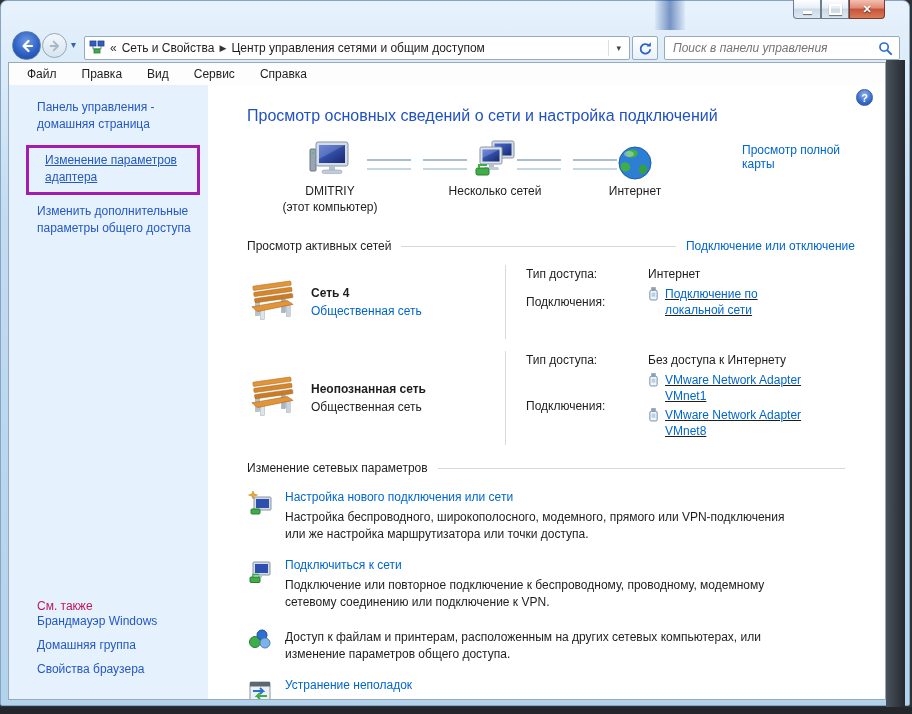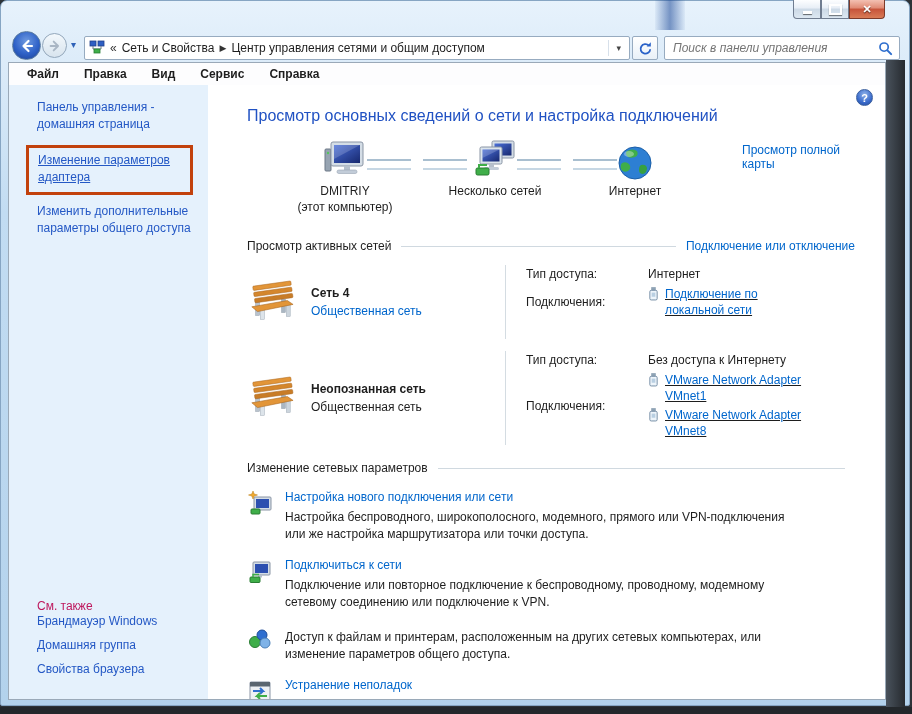--- a/index.html
+++ b/index.html
@@ -50,27 +50,27 @@
   .btn-refresh{position:absolute;left:632px;top:36px;width:26px;height:24px;background:linear-gradient(#fff,#e9f1f8);
     border:1px solid #97abc0;border-radius:2px;box-sizing:border-box;display:flex;align-items:center;justify-content:center;cursor:pointer;}
   .searchbox{position:absolute;left:664px;top:36px;width:236px;height:24px;background:#fff;
     border:1px solid #97abc0;border-radius:2px;box-sizing:border-box;display:flex;align-items:center;padding:0 6px;}
   .searchbox input{flex:1;border:none;outline:none;font-style:italic;color:#b91c1c;font-size:12px;
     font-family:"Liberation Sans",sans-serif;background:transparent;}
 
   
   .inner{position:absolute;left:8px;top:62px;width:878px;height:638px;background:#fff;
     border:1px solid #9aa9b8;box-sizing:border-box;}
-  .menubar{height:22px;display:flex;align-items:center;gap:25px;padding-left:18px;background:#fdfdfe;font-weight:bold;}
+  .menubar{height:22px;display:flex;align-items:center;gap:25px;padding-left:18px;background:#fdfdfe;}
   .menu-item{cursor:pointer;}
 
   .sidebar{position:absolute;left:0;top:22px;width:199px;bottom:0;background:#e5f1fc;
     padding:14px 10px 0 28px;box-sizing:border-box;}
   .side-link{color:#2458c5;width:162px;line-height:17px;cursor:pointer;}
-  .green-box{border:3px solid #c2410c;width:150px;padding:4px 2px 6px 9px;margin:12px 0 8px -11px;}
+  .green-box{border:3px solid #a21caf;width:150px;padding:4px 2px 6px 16px;margin:12px 0 8px -11px;}
   .green-box .side-link{text-decoration:underline;}
   .see-also{position:absolute;left:28px;bottom:14px;}
   .see-also-head{color:#be185d;}
   .see-also .side-link{display:block;margin-bottom:7px;}
 
   .main{position:absolute;left:199px;top:22px;right:0;bottom:0;background:#fff;overflow:hidden;
     padding:14px 30px 0 39px;box-sizing:border-box;}
   .help-btn{position:absolute;top:4px;right:12px;width:17px;height:17px;border-radius:50%;
     background:radial-gradient(circle at 50% 30%,#8fb2e8,#3a6bcc 60%,#234a9e);border:1px solid #3a5f9e;
     color:#fff;font-weight:bold;font-size:11px;display:flex;align-items:center;justify-content:center;cursor:pointer;box-sizing:border-box;}
@@ -195,21 +195,21 @@
       <span class="side-link" data-interactable="true">Свойства браузера</span>
     </div>
   </div>
 
   <div class="main" data-interactable="false">
     <div class="help-btn" data-interactable="true">?</div>
 
     <div class="page-title" data-interactable="false">Просмотр основных сведений о сети и настройка подключений</div>
 
     <div class="map">
-      <div class="map-node" style="left:38px" data-interactable="true">
+      <div class="map-node" style="left:23px" data-interactable="true">
         <div class="map-icons">
           <svg width="46" height="46" viewBox="0 0 46 46" data-interactable="false">
             <defs>
                 <linearGradient id="scr1" x1="0" y1="0" x2="1" y2="1">
               <stop offset="0" stop-color="#4a6fd8"></stop>
                   <stop offset="1" stop-color="#17286e"></stop>
                 </linearGradient>
               </defs>
             <rect x="3" y="12" width="6" height="22" rx="1" fill="#97a4b2" stroke="#6c7887"></rect>
             <circle cx="6" cy="16" r="1.2" fill="#56c45e"></circle>

